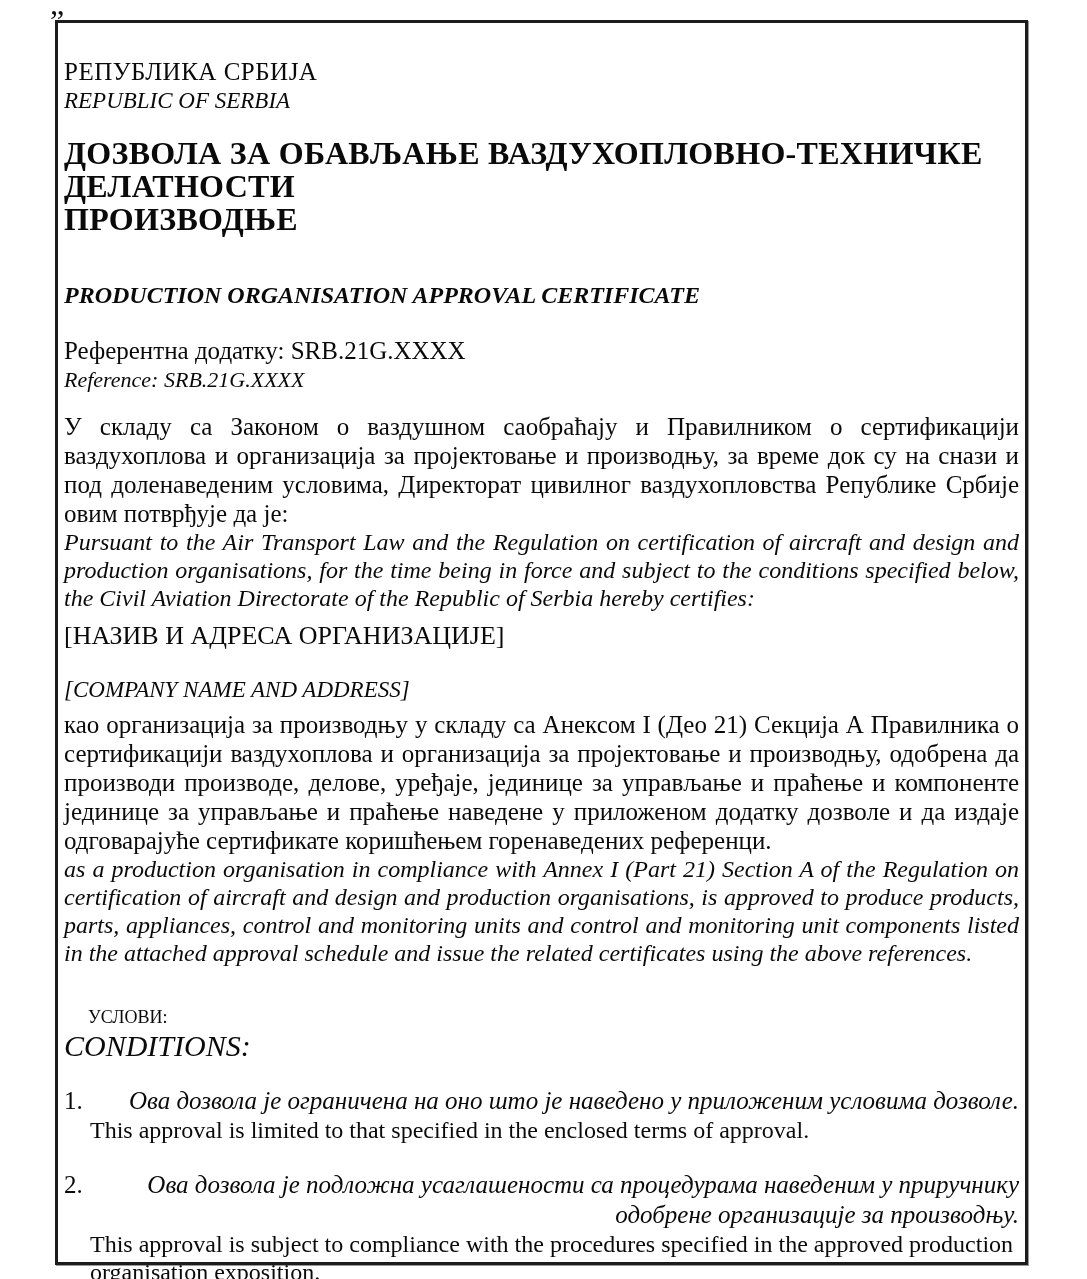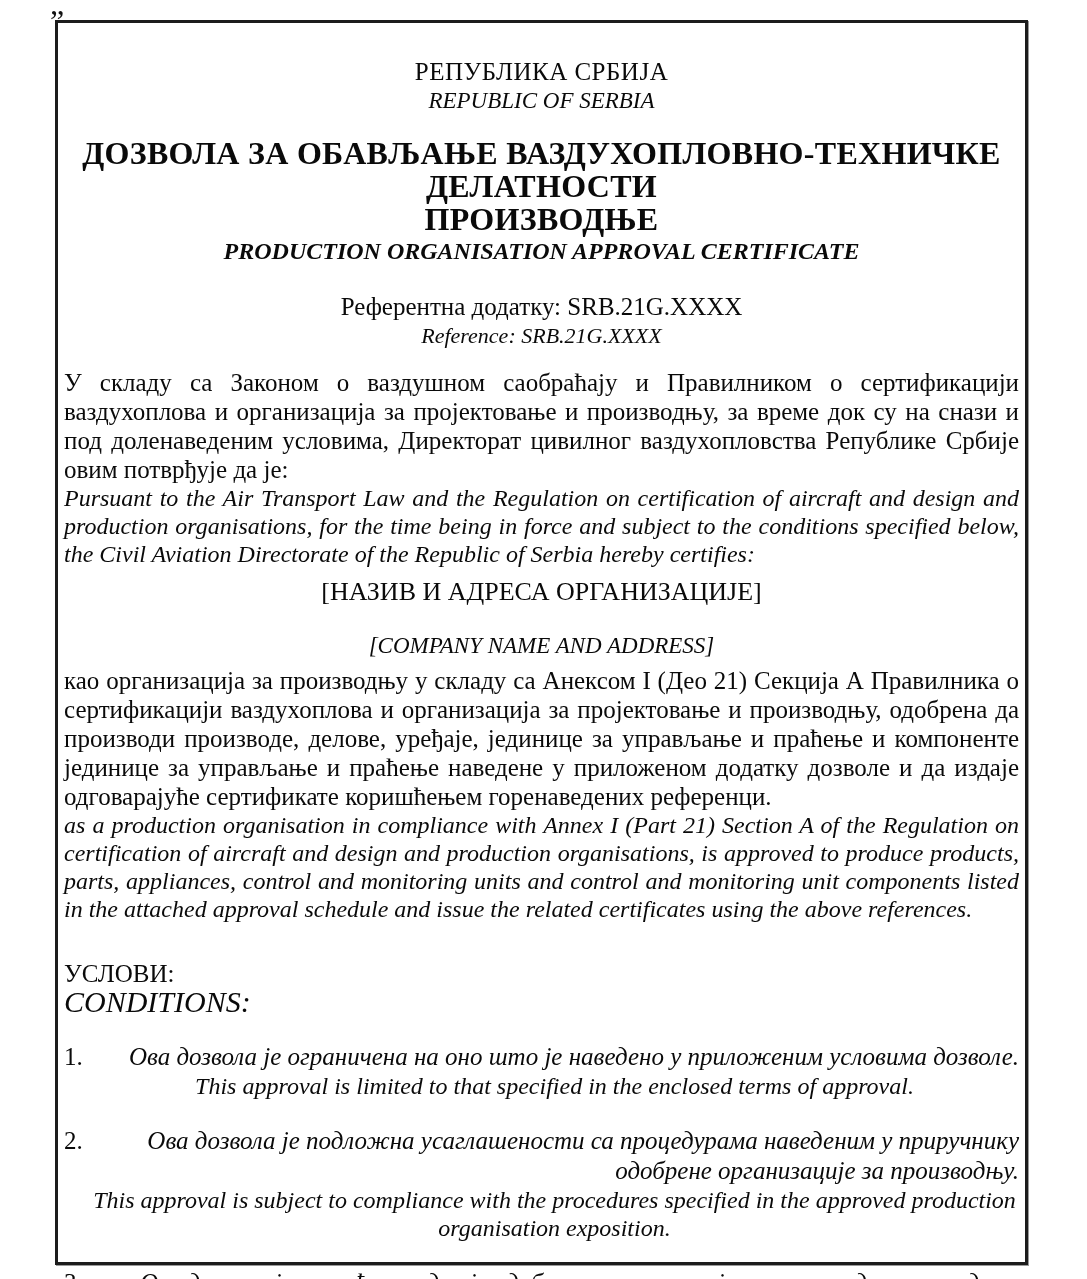--- a/index.html
+++ b/index.html
@@ -29,21 +29,21 @@
     left: 55px;
     top: 20px;
     width: 973px;
     height: 1245px;
     box-sizing: border-box;
     border: 3px solid #1c1c1c;
     box-shadow: 1px 1px 0 #9a9a9a;
     padding: 34px 6px 0 6px;
     background: #ffffff;
   }
-  .center { text-align: center; }
+  .center { text-align: left; }
   .sr-text {
     font-size: 25px;
     line-height: 29px;
   }
   .en-text {
     font-style: italic;
     font-size: 24px;
     line-height: 28px;
   }
   .country-sr { font-size: 25px; line-height: 30px; letter-spacing: 0.5px; }
@@ -53,57 +53,58 @@
     font-weight: bold;
     font-size: 32px;
     line-height: 33px;
     letter-spacing: 0.3px;
   }
   .doc-title-en {
     font-weight: bold;
     font-style: italic;
     font-size: 24px;
     line-height: 30px;
+    margin-top: 44px;
   }
   .ref-block { margin-top: 26px; }
   .ref-sr { font-size: 25px; line-height: 30px; }
   .ref-en { font-style: italic; font-size: 22px; line-height: 28px; }
   .intro-block { margin-top: 18px; }
   .just { text-align: justify; }
   .company-sr {
     margin-top: 8px;
     font-size: 26px;
     line-height: 32px;
   }
   .company-en {
     margin-top: 24px;
     font-style: italic;
     font-size: 23px;
     line-height: 28px;
   }
   .approval-sr { margin-top: 6px; }
   .cond-head { margin-top: 36px; }
-  .cond-head-sr { font-size: 25px; line-height: 29px; }
+  .cond-head-sr { font-size: 18px; line-height: 29px; margin-left: 24px; }
   .cond-head-en { font-style: italic; font-size: 30px; line-height: 28px; }
   .cond-list { margin-top: 26px; }
   .cond-item {
     position: relative;
     padding-left: 26px;
     margin-top: 26px;
   }
   .cond-item:first-child { margin-top: 0; }
   .cond-num {
     position: absolute;
     left: 0;
     top: 0;
     font-size: 25px;
     line-height: 29px;
   }
   .cond-sr { font-size: 25px; line-height: 30px; text-align: right; font-style: italic; }
-  .cond-en { font-style: italic; font-size: 24px; line-height: 28px; text-align: center; }
+  .cond-en { font-size: 24px; line-height: 28px; text-align: left; }
 </style>
 </head>
 <body>
 
 <div class="canvas">
 
   <span class="leading-quote">„</span>
 
   <div class="cert-frame">
 

